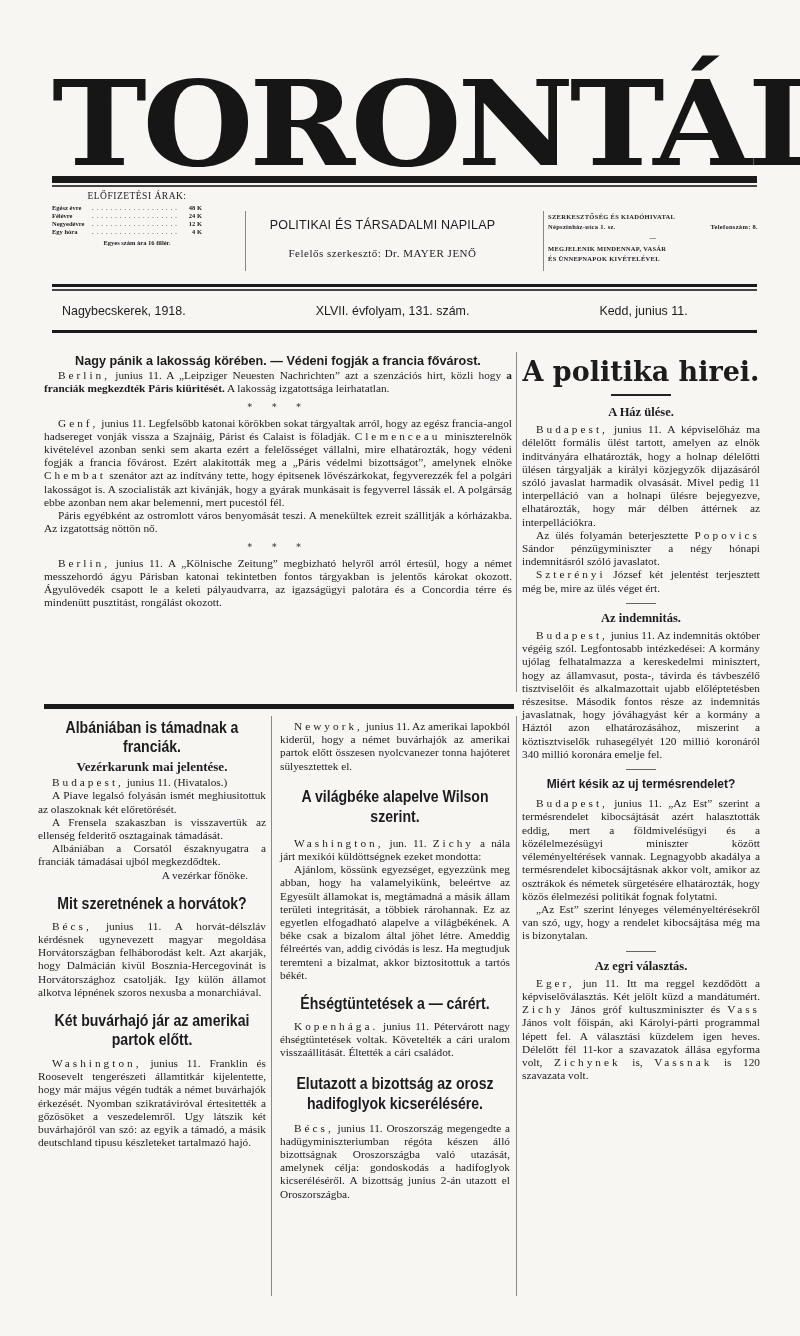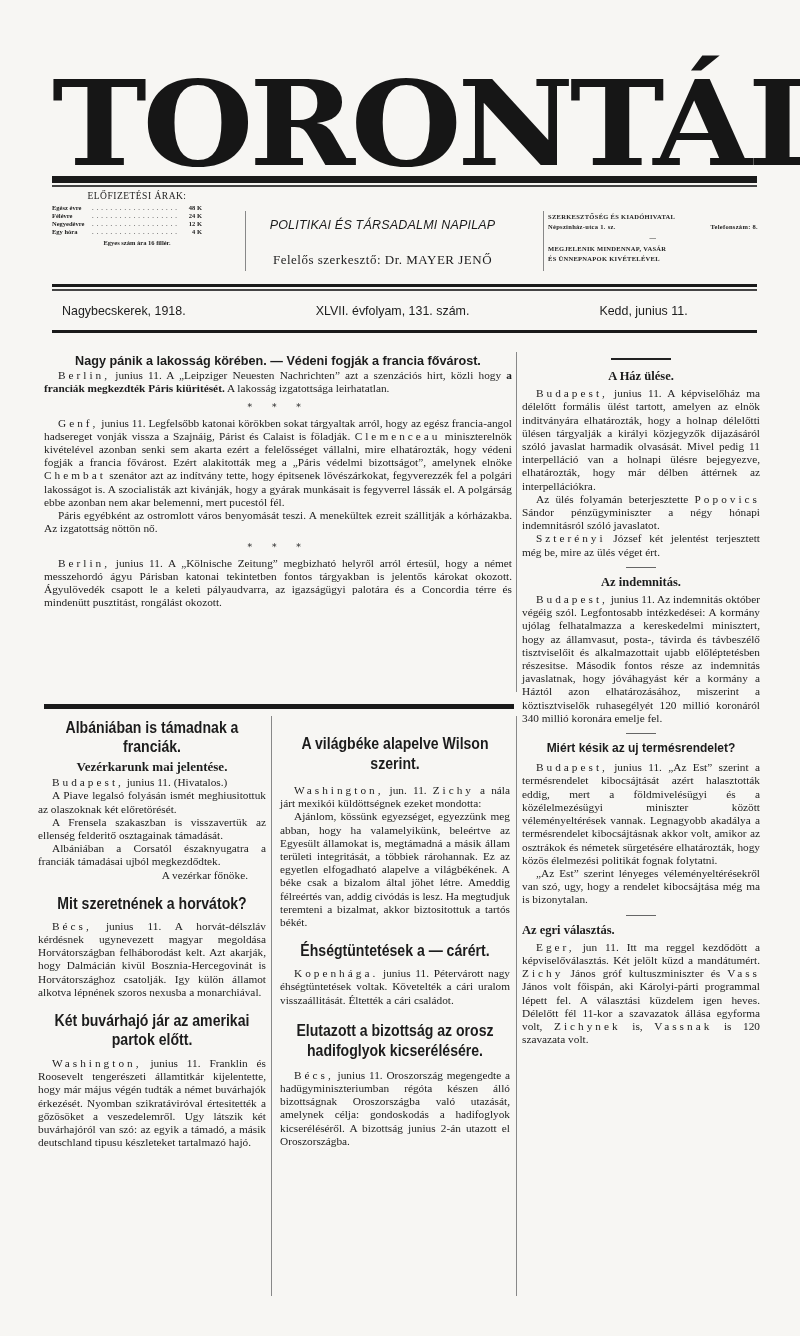--- a/index.html
+++ b/index.html
@@ -16,22 +16,22 @@
   .info { position: absolute; top: 175px; font-size: 9px; line-height: 11px; }
   .prices { left: 52px; width: 150px; }
   .prices .title { text-align: center; font-size: 9.5px; letter-spacing: 0.5px; margin-left: 20px; margin-bottom: 2px; }
   .prices .row { display: flex; font-size: 6.5px; line-height: 8px; font-weight: bold; }
   .prices .row .lab { width: 40px; }
   .prices .row .dots { flex: 1; overflow: hidden; white-space: nowrap; letter-spacing: 3px; color: #555; }
   .prices .row .val { width: 24px; text-align: right; }
   .prices .single { font-size: 6.5px; font-weight: bold; text-align: center; margin-top: 1px; margin-left: 20px; }
   .vsep { position: absolute; top: 195px; width: 1px; height: 60px; background: #888; }
   .center-info { left: 225px; width: 315px; text-align: center; }
-  .center-info .sub { font-family: "Liberation Sans", sans-serif; font-size: 12.5px; letter-spacing: 0.2px; margin-top: 6px; font-style: italic; }
-  .center-info .editor { font-size: 13px; margin-top: 23px; letter-spacing: 0.5px; text-align: center; }
+  .center-info .sub { font-family: "Liberation Sans", sans-serif; font-size: 12.5px; letter-spacing: 0.2px; margin-top: 6px; }
+  .center-info .editor { font-size: 11px; margin-top: 17px; letter-spacing: 0.5px; text-align: center; }
   .right-info { left: 548px; width: 210px; font-size: 6.5px; font-weight: bold; line-height: 10px; letter-spacing: 0.3px; }
   .right-info .addr { display: flex; justify-content: space-between; }
   .right-info .dash { text-align: center; margin: 1px 0; }
 
   .dateline { position: absolute; top: 287px; left: 62px; width: 680px; display: flex; justify-content: space-between;
     font-family: "Liberation Sans", sans-serif; font-size: 13.5px; transform: scaleX(0.92); transform-origin: left; }
 
   .col { position: absolute; font-size: 11.3px; line-height: 13.2px; text-align: justify; }
   .col p { text-indent: 14px; }
   .sp { letter-spacing: 3px; }
@@ -109,34 +109,35 @@
     <p><span class="sp">Genf,</span><span> junius 11. Legfelsőbb katonai körökben sokat tárgyaltak arról, hogy az egész francia-angol hadsereget vonják vissza a Szajnáig, Párist és Calaist is föladják. </span><span class="sp">Clemenceau</span><span> miniszterelnök kivételével azonban senki sem akarta ezért a felelősséget vállalni, mire elhatározták, hogy védeni fogják a francia fővárost. Ezért alakitották meg a „Páris védelmi bizottságot”, amelynek elnöke </span><span class="sp">Chembat</span><span> szenátor azt az indítvány tette, hogy épitsenek lövészárkokat, fegyverezzék fel a polgári lakosságot is. A szocialisták azt kivánják, hogy a gyárak munkásait is fegyverrel lássák el. A polgárság ebbe azonban nem akar belemenni, mert pucestól fél.</span></p>
     <p>Páris egyébként az ostromlott város benyomását teszi. A menekültek ezreit szállitják a kórházakba. Az izgatottság nöttön nő.</p>
     <div class="stars">∗ ∗ ∗</div>
     <p><span class="sp">Berlin,</span><span> junius 11. A „Kölnische Zeitung” megbizható helyről arról értesül, hogy a német messzehordó ágyu Párisban katonai tekintetben fontos tárgyakban is jelentős károkat okozott. Ágyulövedék csapott le a keleti pályaudvarra, az igazságügyi palotára és a Concordia térre és mindenütt pusztitást, rongálást okozott.</span></p>
   </div>
 
   <div class="divider-v" style="left:516px;top:336px;height:340px;"></div>
   <div class="rule-heavy" style="top:688px;left:44px;width:470px;height:5px;"></div>
 
   <div class="col" style="left:522px;top:338px;width:238px;">
+    <div class="h1" style="font-size:27px;line-height:36px;">A politika hirei.</div>
     <div class="smallrule" style="width:60px;height:2px;background:#222;margin:4px auto 10px;"></div>
     <div class="b" style="text-align:center;font-size:12.5px;margin-bottom:4px;">A Ház ülése.</div>
     <p><span class="sp">Budapest,</span><span> junius 11. A képviselőház ma délelőtt formális ülést tartott, amelyen az elnök inditványára elhatározták, hogy a holnap délelőtti ülésen tárgyalják a királyi közjegyzők dijazásáról szóló javaslat harmadik olvasását. Mivel pedig 11 interpelláció van a holnapi ülésre bejegyezve, elhatározták, hogy már délben áttérnek az interpellációkra.</span></p>
     <p><span>Az ülés folyamán beterjesztette </span><span class="sp">Popovics</span><span> Sándor pénzügyminiszter a négy hónapi indemnitásról szóló javaslatot.</span></p>
     <p><span class="sp">Szterényi</span><span> József két jelentést terjesztett még be, mire az ülés véget ért.</span></p>
     <div class="smallrule"></div>
     <div class="b" style="text-align:center;font-size:12.5px;margin-bottom:4px;">Az indemnitás.</div>
     <p><span class="sp">Budapest,</span><span> junius 11. Az indemnitás október végéig szól. Legfontosabb intézkedései: A kormány ujólag felhatalmazza a kereskedelmi minisztert, hogy az államvasut, posta-, távirda és távbeszélő tisztviselőit és alkalmazottait ujabb előléptetésben részesitse. Második fontos része az indemnitás javaslatnak, hogy jóváhagyást kér a kormány a Háztól azon elhatározásához, miszerint a köztisztviselők ruhasegélyét 120 millió koronáról 340 millió koronára emelje fel.</span></p>
     <div class="smallrule"></div>
     <div class="b" style="text-align:center;font-family:'Liberation Sans',sans-serif;font-size:12px;margin:6px 0 6px;">Miért késik az uj termésrendelet?</div>
     <p><span class="sp">Budapest,</span><span> junius 11. „Az Est” szerint a termésrendelet kibocsájtását azért halasztották eddig, mert a földmivelésügyi és a közélelmezésügyi miniszter között véleményeltérések vannak. Legnagyobb akadálya a termésrendelet kibocsájtásnak akkor volt, amikor az osztrákok és németek sürgetésére elhatározták, hogy közös élelmezési politikát fognak folytatni.</span></p>
     <p>„Az Est” szerint lényeges véleményeltérésekről van szó, ugy, hogy a rendelet kibocsájtása még ma is bizonytalan.</p>
     <div class="smallrule"></div>
-    <div class="b" style="text-align:left;font-size:12.5px;margin-bottom:4px;">Az egri választás.</div>
+    <div class="b" style="text-align:center;font-size:12.5px;margin-bottom:4px;">Az egri választás.</div>
     <p><span class="sp">Eger,</span><span> jun 11. Itt ma reggel kezdődött a képviselőválasztás. Két jelölt küzd a mandátumért. </span><span class="sp">Zichy</span><span> János gróf kultuszminiszter és </span><span class="sp">Vass</span><span> János volt főispán, aki Károlyi-párti programmal lépett fel. A választási küzdelem igen heves. Délelőtt fél 11-kor a szavazatok állása egyforma volt, </span><span class="sp">Zichynek</span><span> is, </span><span class="sp">Vassnak</span><span> is 120 szavazata volt.</span></p>
   </div>
 
   <div class="col" style="left:38px;top:702px;width:228px;">
     <div class="hsans" style="font-size:16px;line-height:19px;">Albániában is támadnak a franciák.</div>
     <div class="b" style="text-align:center;font-size:13px;margin:4px 0 3px;">Vezérkarunk mai jelentése.</div>
     <p><span class="sp">Budapest,</span><span> junius 11. (Hivatalos.)</span></p>
     <p>A Piave legalsó folyásán ismét meghiusitottuk az olaszoknak két előretörését.</p>
     <p>A Frensela szakaszban is visszavertük az ellenség felderitő osztagainak támadását.</p>
     <p>Albániában a Corsatól északnyugatra a franciák támadásai ujból megkezdődtek.</p>
@@ -144,20 +145,21 @@
     <div class="hsans" style="font-size:16px;line-height:20px;margin:12px 0 6px;">Mit szeretnének a horvátok?</div>
     <p><span class="sp">Bécs,</span><span> junius 11. A horvát-délszláv kérdésnek ugynevezett magyar megoldása Horvátországban felháborodást kelt. Azt akarják, hogy Dalmácián kivül Bosznia-Hercegovinát is Horvátországhoz csatolják. Igy külön államot alkotva lépnének szoros nexusba a monarchiával.</span></p>
     <div class="hsans" style="font-size:16px;line-height:19px;margin:12px 0 8px;">Két buvárhajó jár az amerikai partok előtt.</div>
     <p><span class="sp">Washington,</span><span> junius 11. Franklin és Roosevelt tengerészeti államtitkár kijelentette, hogy már május végén tudták a német buvárhajók érkezését. Nyomban szikratáviróval értesitették a gőzösöket a veszedelemről. Ugy látszik két buvárhajóról van szó: az egyik a támadó, a másik deutschland tipusu készleteket tartalmazó hajó.</span></p>
   </div>
 
   <div class="divider-v" style="left:271px;top:700px;height:580px;"></div>
   <div class="divider-v" style="left:516px;top:700px;height:580px;"></div>
 
   <div class="col" style="left:280px;top:704px;width:230px;">
+    <p><span class="sp">Newyork,</span><span> junius 11. Az amerikai lapokból kiderül, hogy a német buvárhajók az amerikai partok előtt összesen nyolcvanezer tonna hajóteret sülyesztettek el.</span></p>
     <div class="hsans" style="font-size:16px;line-height:20px;margin:14px 0 10px;">A világbéke alapelve Wilson szerint.</div>
     <p><span class="sp">Washington,</span><span> jun. 11. </span><span class="sp">Zichy</span><span> a nála járt mexikói küldöttségnek ezeket mondotta:</span></p>
     <p>Ajánlom, kössünk egyezséget, egyezzünk meg abban, hogy ha valamelyikünk, beleértve az Egyesült államokat is, megtámadná a másik állam területi integritását, a többiek rárohannak. Ez az egyetlen elfogadható alapelve a világbékének. A béke csak a bizalom által jöhet létre. Ameddig félreértés van, addig civódás is lesz. Ha megtudjuk teremteni a bizalmat, akkor biztositottuk a tartós békét.</p>
     <div class="hsans" style="font-size:16px;line-height:20px;margin:12px 0 6px;">Éhségtüntetések a — cárért.</div>
     <p><span class="sp">Kopenhága.</span><span> junius 11. Pétervárott nagy éhségtüntetések voltak. Követelték a cári uralom visszaállitását. Éltették a cári családot.</span></p>
     <div class="hsans" style="font-size:16px;line-height:20px;margin:14px 0 8px;">Elutazott a bizottság az orosz hadifoglyok kicserélésére.</div>
     <p><span class="sp">Bécs,</span><span> junius 11. Oroszország megengedte a hadügyminiszteriumban régóta készen álló bizottságnak Oroszországba való utazását, amelynek célja: gondoskodás a hadifoglyok kicseréléséről. A bizottság junius 2-án utazott el Oroszországba.</span></p>
   </div>
 
 </div>

